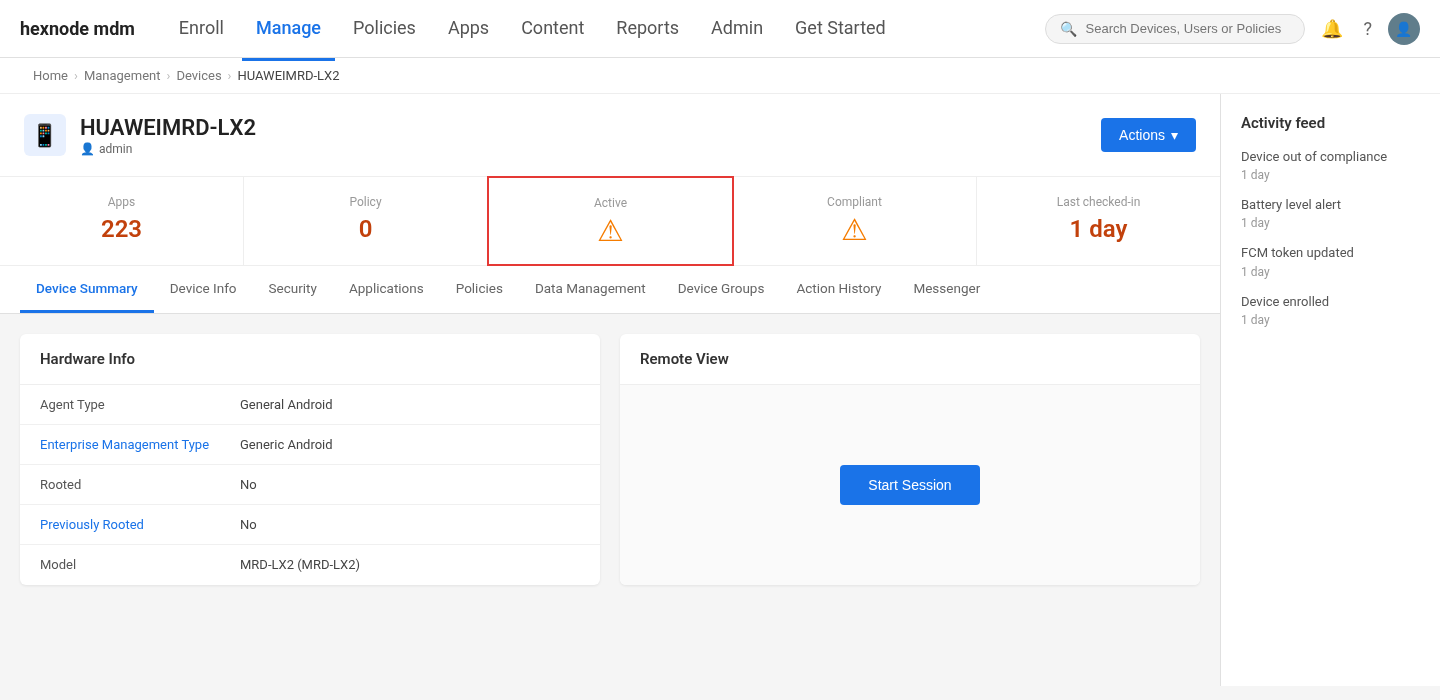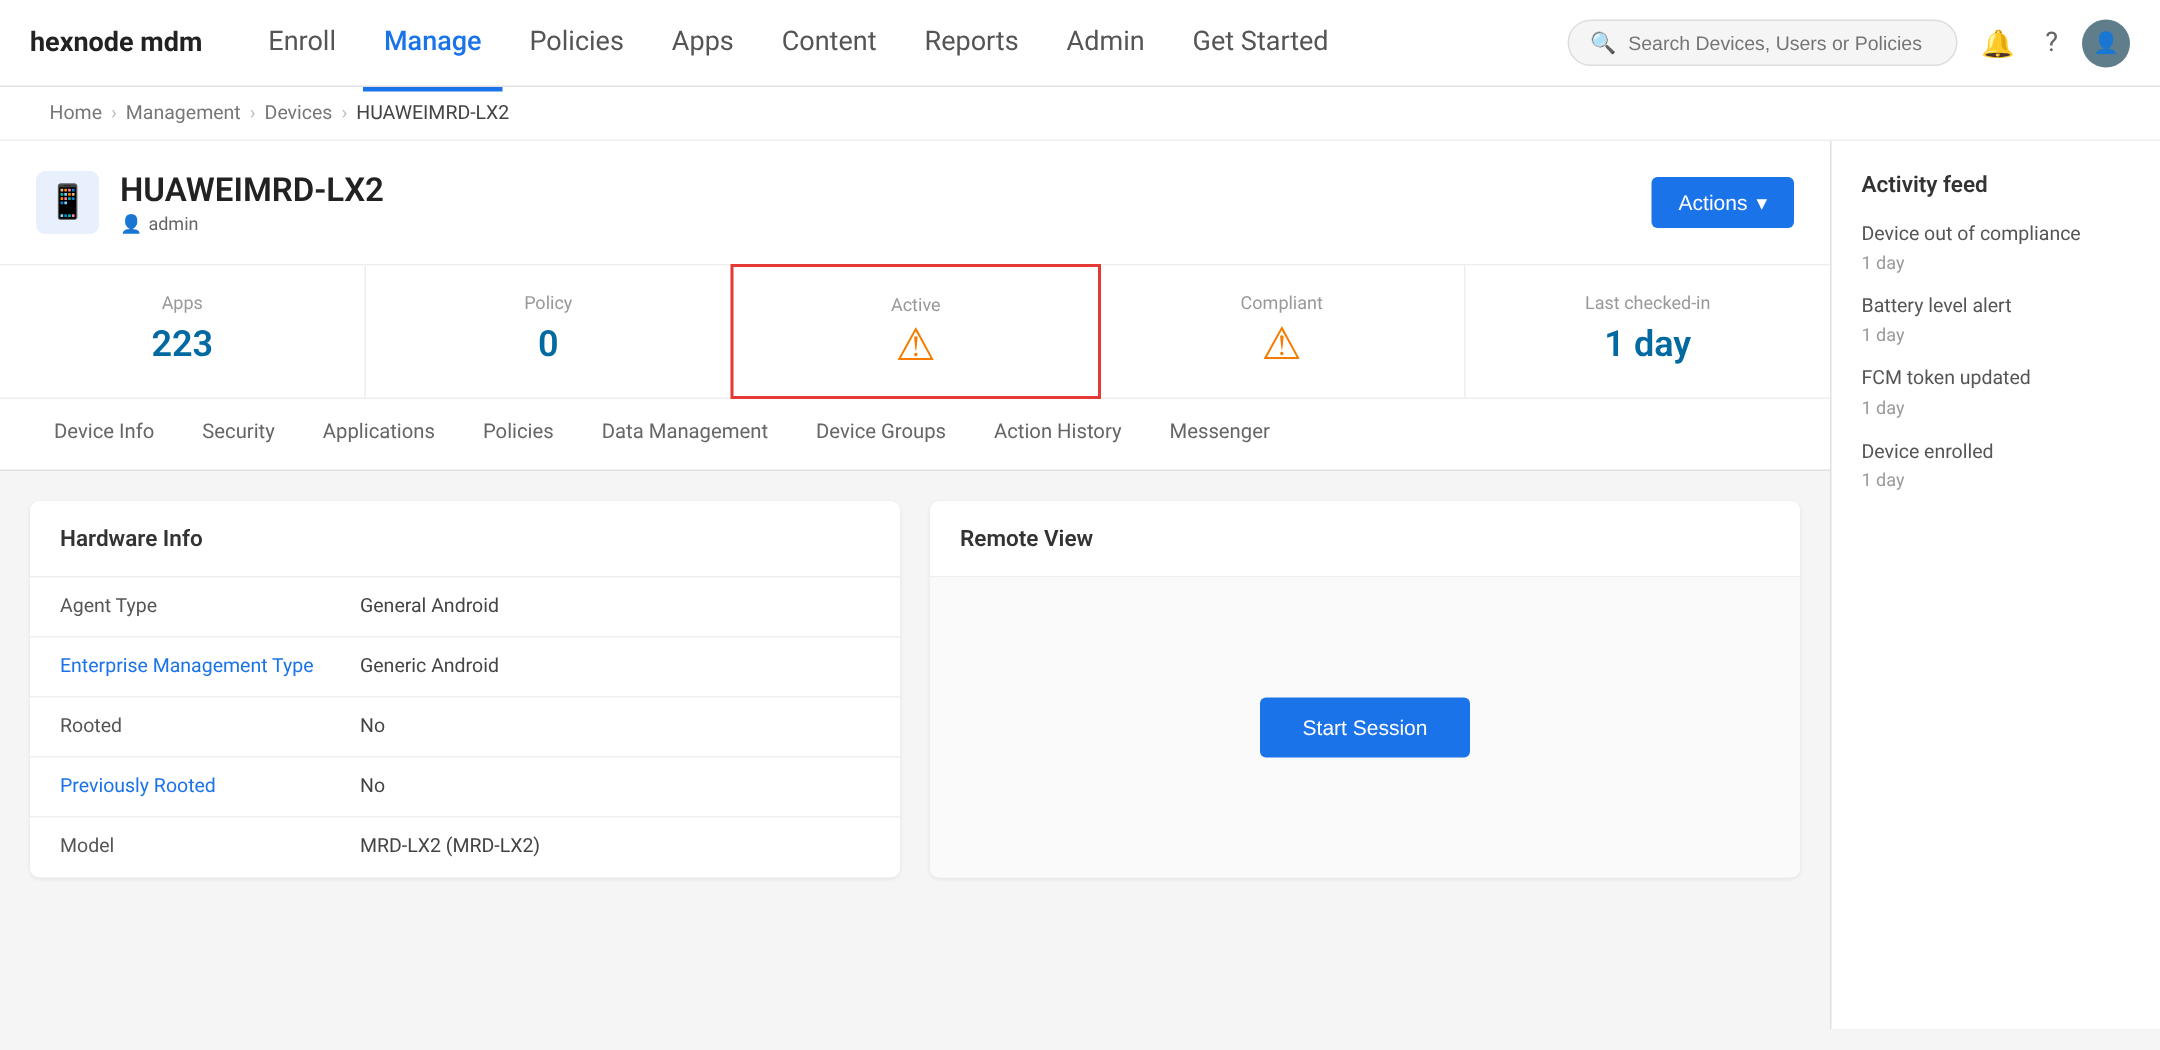--- a/index.html
+++ b/index.html
@@ -152,21 +152,21 @@
       border-bottom: 1px solid #eee;
     }
     .stat-item {
       flex: 1;
       padding: 18px 20px;
       border-right: 1px solid #eee;
       text-align: center;
     }
     .stat-item:last-child { border-right: none; }
     .stat-label { font-size: 12px; color: #999; margin-bottom: 6px; }
-    .stat-value { font-size: 24px; font-weight: 600; color: #0369a1; }
+    .stat-value { font-size: 24px; font-weight: 600; color: #c2410c; }
     .stat-item.active-highlighted {
       border: 2.5px solid #e53935;
       margin: -1px;
       position: relative;
       z-index: 1;
     }
     .warning-icon {
       font-size: 30px;
       color: #f57c00;
       line-height: 1;
@@ -374,20 +374,21 @@
         <div class="stat-label">Compliant</div>
         <div class="warning-icon">⚠</div>
       </div>
       <div class="stat-item">
         <div class="stat-label">Last checked-in</div>
         <div class="stat-value">1 day</div>
       </div>
     </div>
 
     <div class="tabs-bar">
+      <div class="tab active">Device Summary</div>
       <div class="tab">Device Info</div>
       <div class="tab">Security</div>
       <div class="tab">Applications</div>
       <div class="tab">Policies</div>
       <div class="tab">Data Management</div>
       <div class="tab">Device Groups</div>
       <div class="tab">Action History</div>
       <div class="tab">Messenger</div>
     </div>
 

